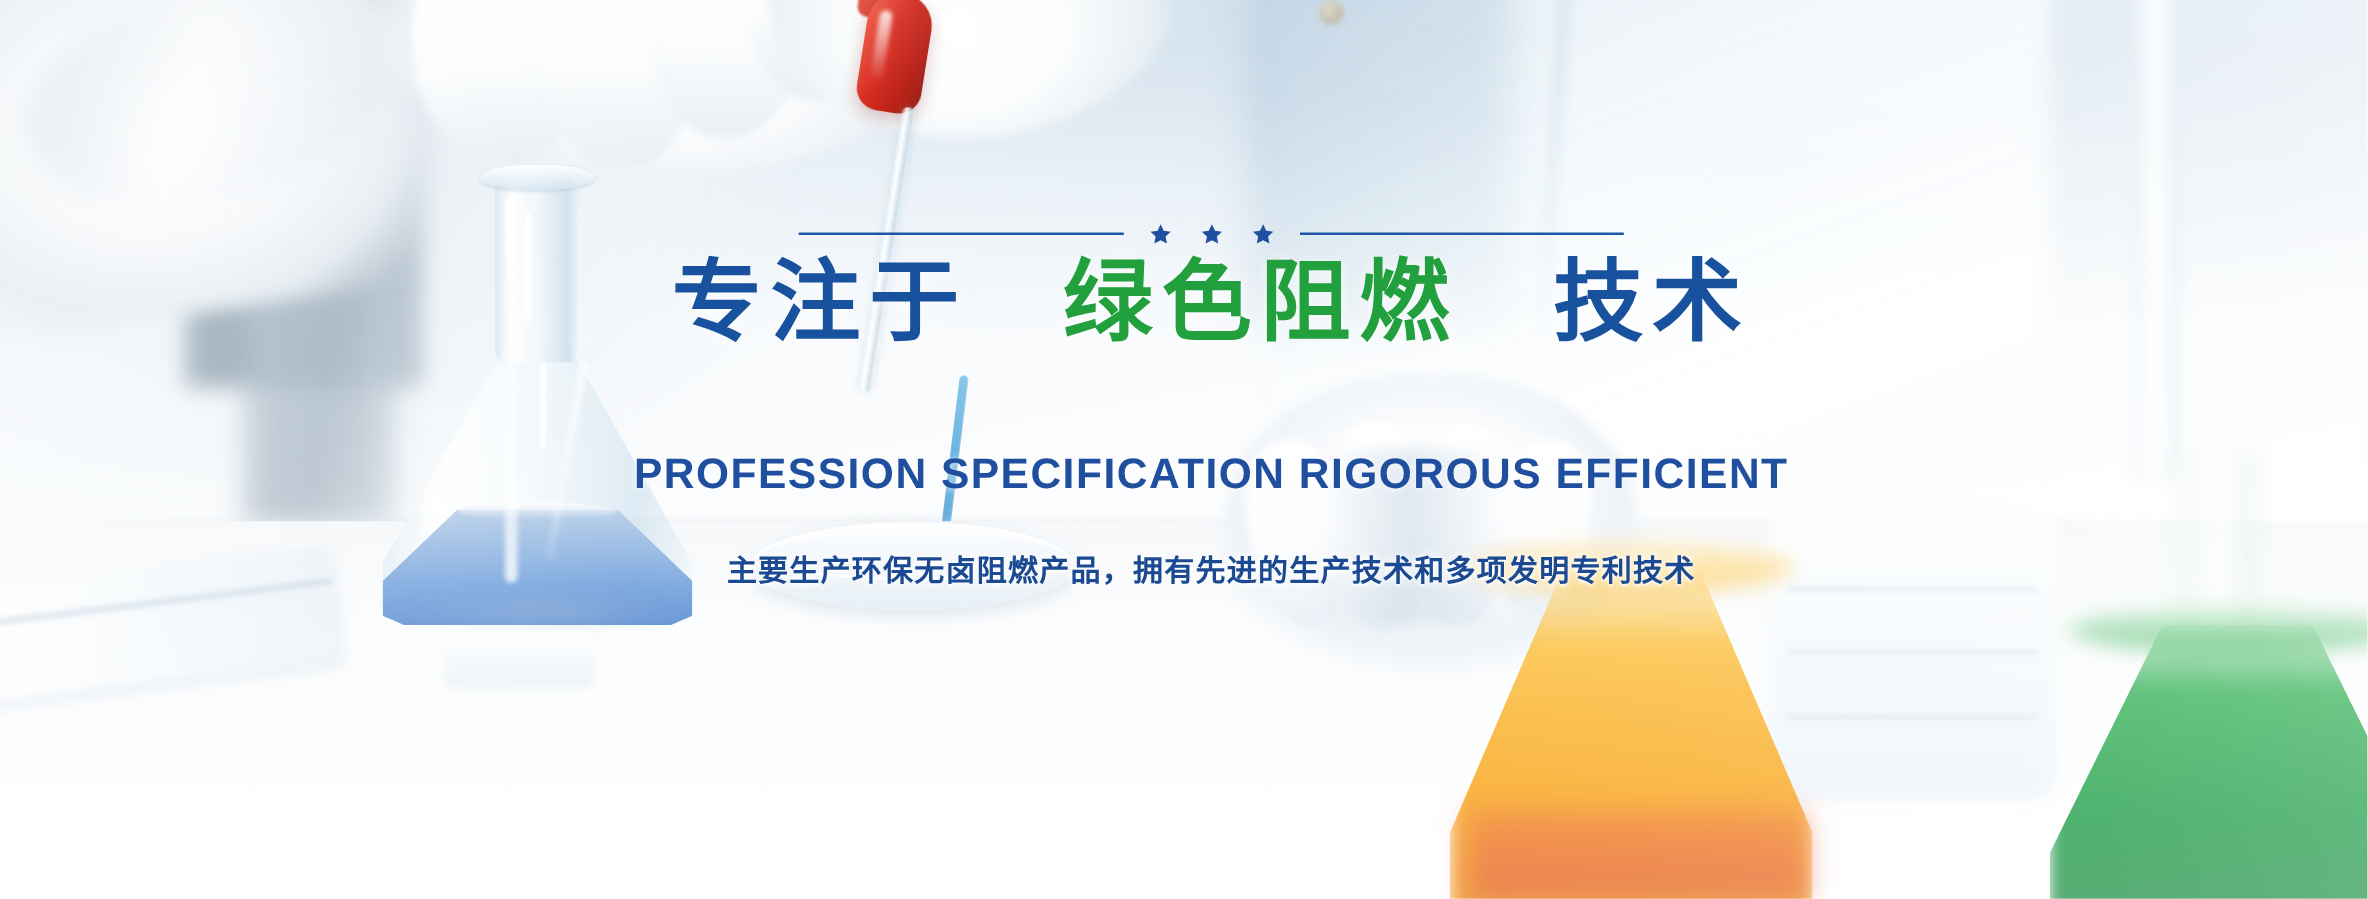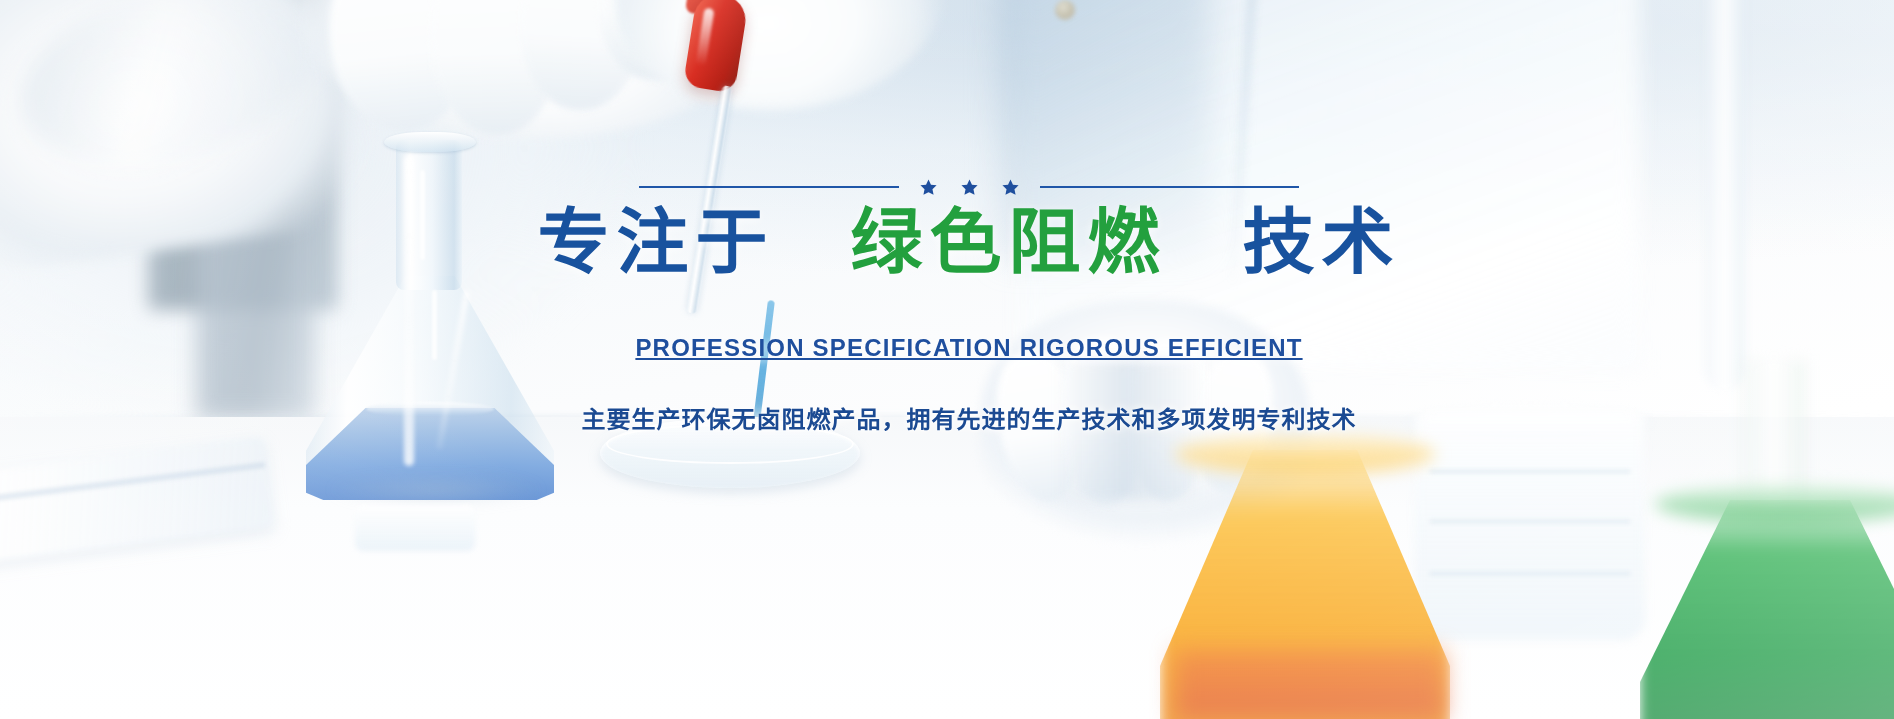--- a/index.html
+++ b/index.html
@@ -358,28 +358,27 @@
     letter-spacing:7px;
     line-height:1.08;
     white-space:nowrap;
     text-shadow:0 2px 10px rgba(255,255,255,.75);
   }
   .headline .b{color:#18529e;}
   .headline .g{color:#23a03e;}
   .headline .sp{display:inline-block;width:22px;}
 
   .subtitle{
-    margin-top:4px;
-    font-size:24px;
+    margin-top:30px;
+    font-size:34px;
     font-weight:700;
     letter-spacing:1.2px;
     color:#1f4f9e;
     white-space:nowrap;
     text-shadow:0 1px 6px rgba(255,255,255,.8);
-    text-decoration:underline;
   }
 
   .desc{
     margin-top:38px;
     font-size:24px;
     font-weight:700;
     letter-spacing:1px;
     color:#1b4a92;
     white-space:nowrap;
     text-shadow:

